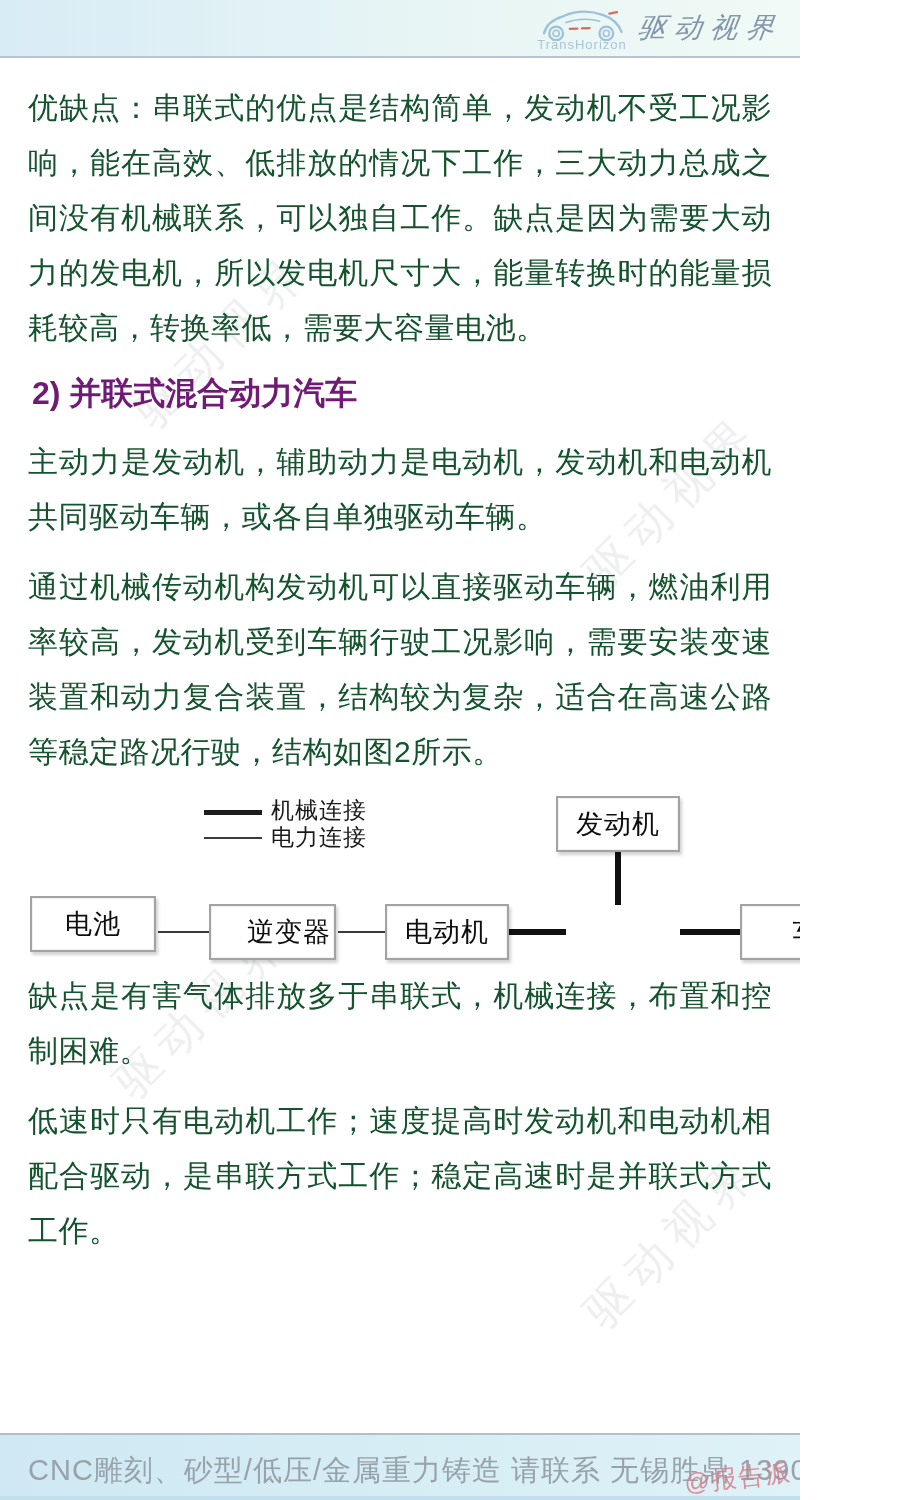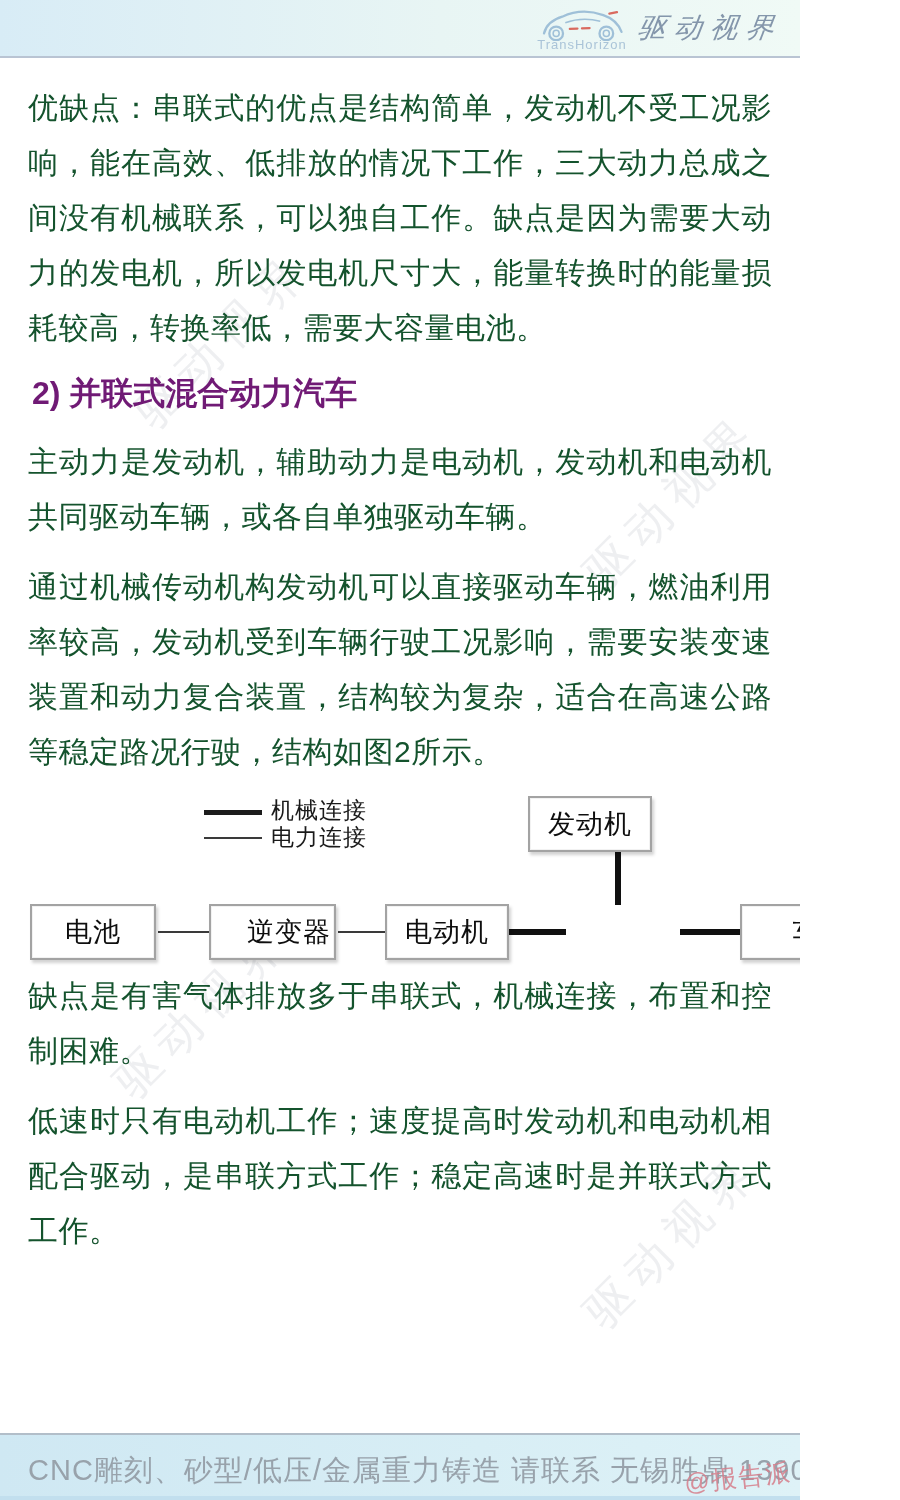--- a/index.html
+++ b/index.html
@@ -85,22 +85,22 @@
 
   .node {
     position: absolute;
     height: 56px;
     background: #fff;
     border: 2px solid #a3a3a3;
     box-shadow: 2px 3px 3px rgba(0,0,0,0.18), inset 0 0 0 1px #f2f2f2;
     display: flex; align-items: center; justify-content: center;
     font-size: 27px; color: #0e0e0e; letter-spacing: 1px;
   }
-  .n-engine       { left: 500px; top: 2px;   width: 124px; }
-  .n-battery      { left: 2px;   top: 110px; width: 126px; }
+  .n-engine       { left: 528px; top: 2px;   width: 124px; }
+  .n-battery      { left: 2px;   top: 102px; width: 126px; }
   .n-inverter     { left: 181px; top: 110px; width: 127px; padding-left: 33px; }
   .n-motor        { left: 357px; top: 110px; width: 124px; }
   .n-transmission { left: 533px; top: 110px; width: 127px; }
   .n-vehicle      { left: 712px; top: 110px; width: 125px; padding-left: 36px; }
 
   .conn { position: absolute; background: #3a3a3a; }
   .c-thin-1  { left: 130px; top: 137px; width: 51px; height: 2px; }
   .c-thin-2  { left: 310px; top: 137px; width: 47px; height: 2px; }
   .c-thick   { background: #101010; }
   .c-thick-1 { left: 472px; top: 135px; width: 66px; height: 6px; }

